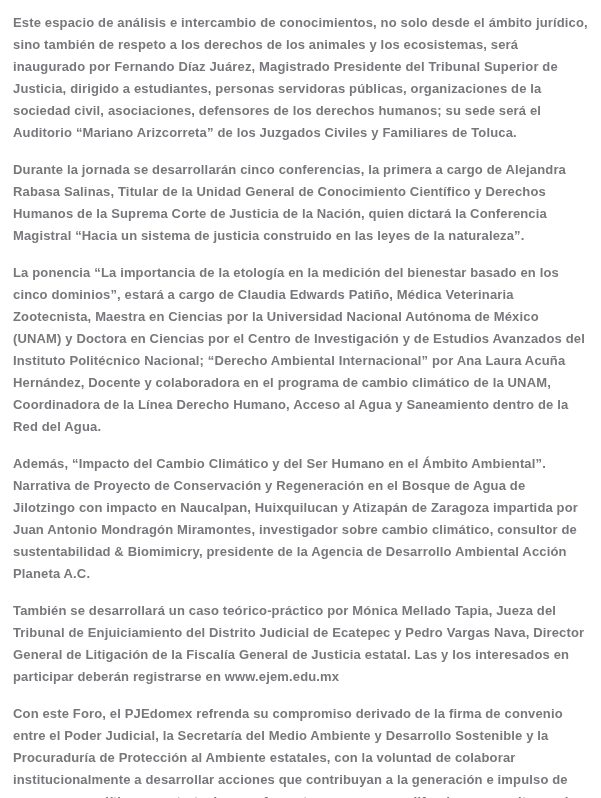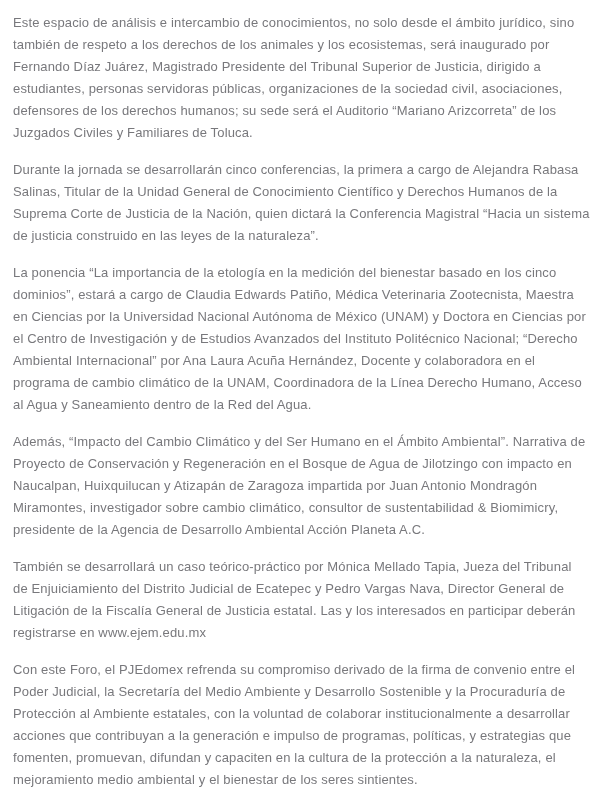--- a/index.html
+++ b/index.html
@@ -18,21 +18,21 @@
     width: 601px;
     padding: 12px 11px 0 13px;
   }
   .article p {
     margin: 0 0 15px 0;
     font-size: 13px;
     line-height: 22px;
     letter-spacing: 0.15px;
     color: var(--text-color, #78787c);
     text-align: left;
-    font-weight: 400;
+    font-weight: 700;
   }
 </style>
 </head>
 <body style="background: rgb(255, 255, 255);">
 
 <main class="article">
   <p>Este espacio de análisis e intercambio de conocimientos, no solo desde el ámbito jurídico, sino también de respeto a los derechos de los animales y los ecosistemas, será inaugurado por Fernando Díaz Juárez, Magistrado Presidente del Tribunal Superior de Justicia, dirigido a estudiantes, personas servidoras públicas, organizaciones de la sociedad civil, asociaciones, defensores de los derechos humanos; su sede será el Auditorio “Mariano Arizcorreta” de los Juzgados Civiles y Familiares de Toluca.</p>
   <p>Durante la jornada se desarrollarán cinco conferencias, la primera a cargo de Alejandra Rabasa Salinas, Titular de la Unidad General de Conocimiento Científico y Derechos Humanos de la Suprema Corte de Justicia de la Nación, quien dictará la Conferencia Magistral “Hacia un sistema de justicia construido en las leyes de la naturaleza”.</p>
   <p>La ponencia “La importancia de la etología en la medición del bienestar basado en los cinco dominios”, estará a cargo de Claudia Edwards Patiño, Médica Veterinaria Zootecnista, Maestra en Ciencias por la Universidad Nacional Autónoma de México (UNAM) y Doctora en Ciencias por el Centro de Investigación y de Estudios Avanzados del Instituto Politécnico Nacional; “Derecho Ambiental Internacional” por Ana Laura Acuña Hernández, Docente y colaboradora en el programa de cambio climático de la UNAM, Coordinadora de la Línea Derecho Humano, Acceso al Agua y Saneamiento dentro de la Red del Agua.</p>
   <p>Además, “Impacto del Cambio Climático y del Ser Humano en el Ámbito Ambiental”. Narrativa de Proyecto de Conservación y Regeneración en el Bosque de Agua de Jilotzingo con impacto en Naucalpan, Huixquilucan y Atizapán de Zaragoza impartida por Juan Antonio Mondragón Miramontes, investigador sobre cambio climático, consultor de sustentabilidad &amp; Biomimicry, presidente de la Agencia de Desarrollo Ambiental Acción Planeta A.C.</p>

